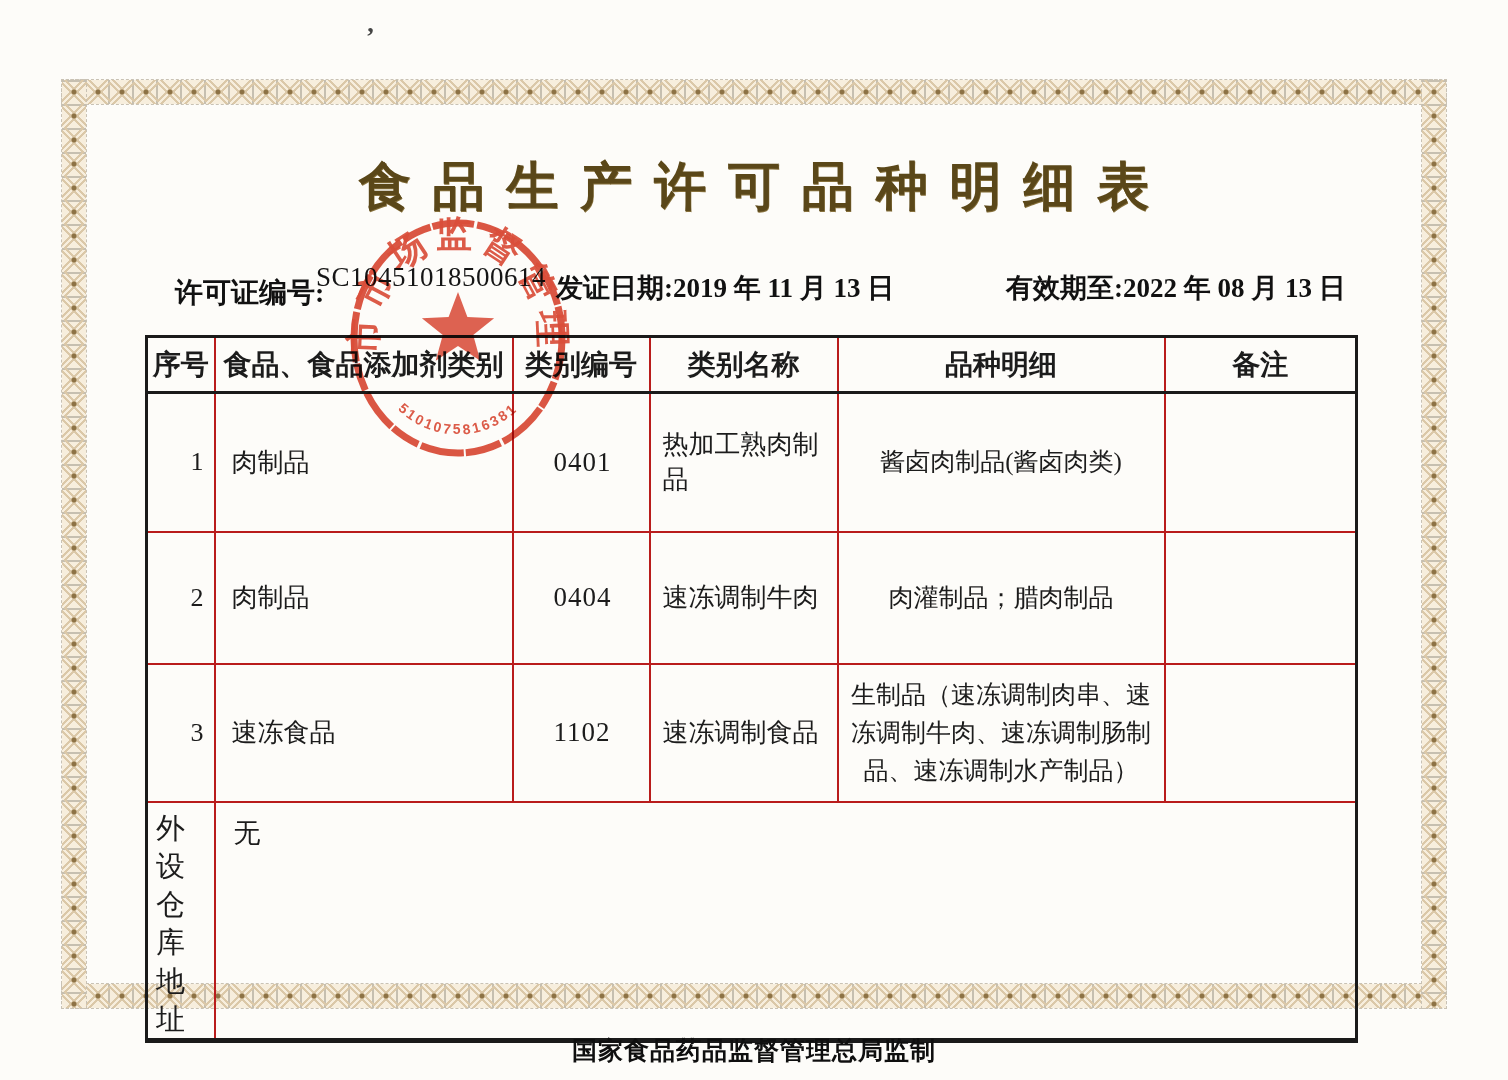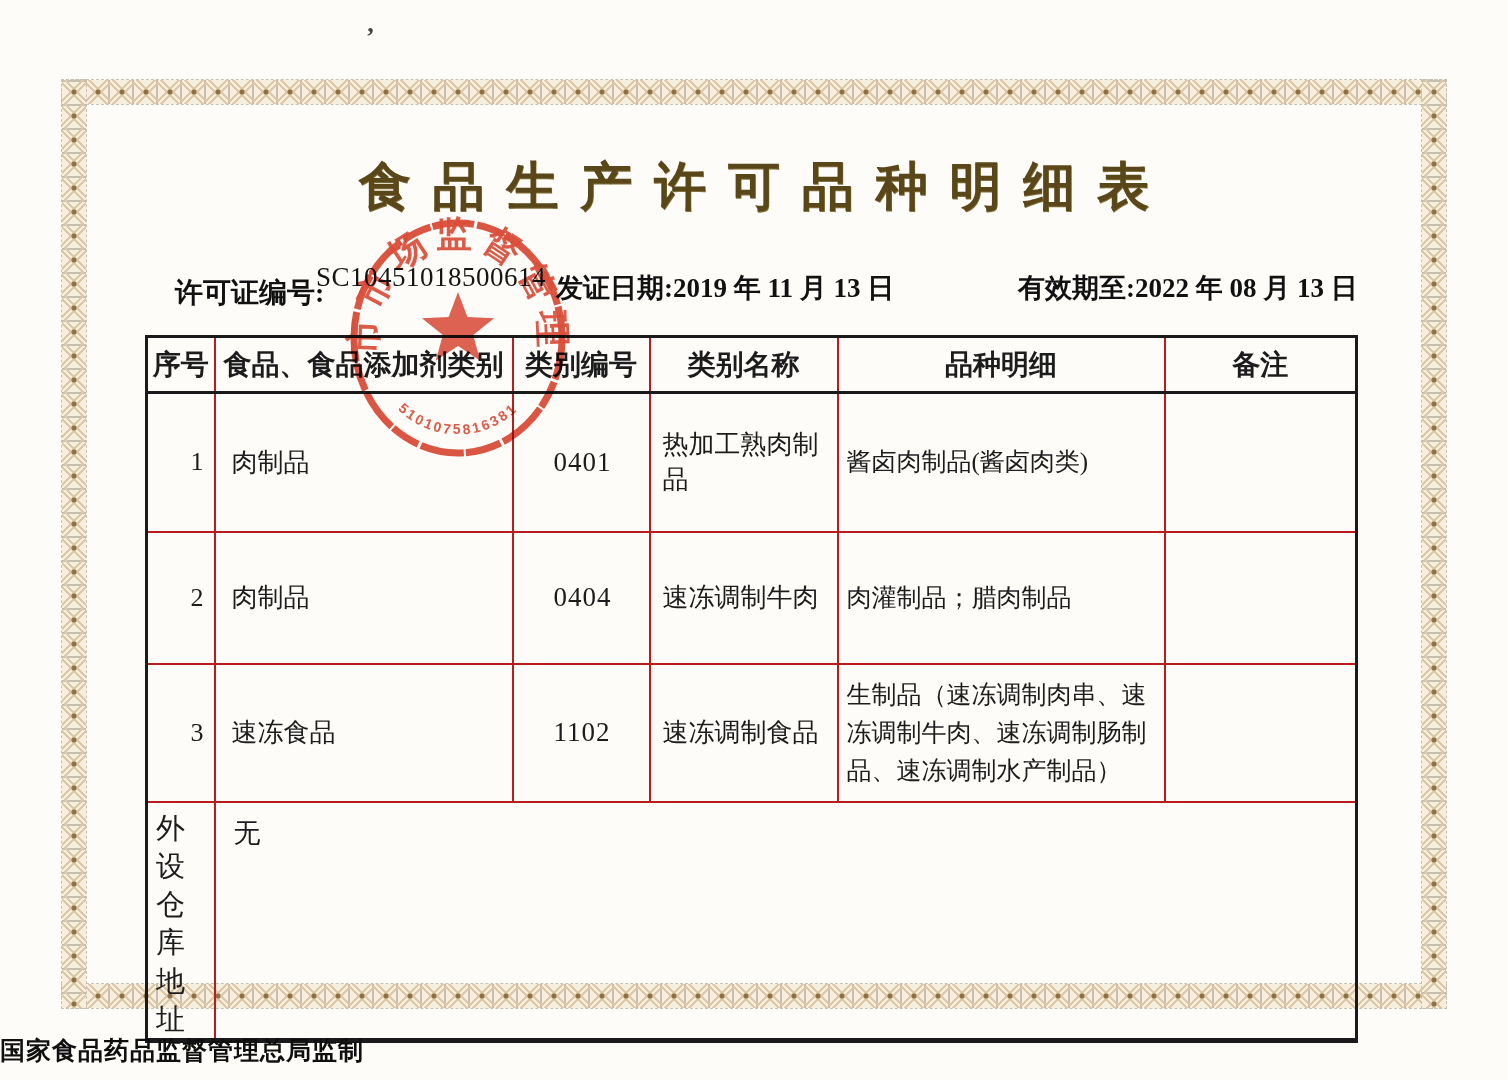--- a/index.html
+++ b/index.html
@@ -56,21 +56,21 @@
   .info-number{
     position:absolute;left:316px;top:262px;
     font-size:27px;color:#151515;letter-spacing:0.5px;
   }
   .info-issue{
     position:absolute;left:556px;top:270px;
     font-size:27px;font-weight:600;color:#111;
   }
   .info-valid{
     position:absolute;left:1006px;top:270px;
-    font-size:27px;font-weight:600;color:#111;margin-left:12px;
+    font-size:27px;font-weight:600;color:#111;
   }
   .stray{
     position:absolute;left:366px;top:22px;
     font-size:26px;color:#444;font-weight:bold;
   }
 
   
   table.lic{
     position:absolute;left:145px;top:335px;
     border-collapse:collapse;table-layout:fixed;
@@ -85,37 +85,37 @@
   table.lic{border:3px solid #1a1a1a;border-bottom:5px solid #1a1a1a;}
   tr.hdr th{
     font-size:28px;font-weight:bold;text-align:center;
     border-bottom:3px solid #1a1a1a;
     padding:0;
   }
   td.seq{text-align:right;padding-right:10px;font-size:26px;vertical-align:middle;}
   td.cat{text-align:left;padding-left:16px;font-size:26px;vertical-align:middle;}
   td.code{text-align:left;padding-left:40px;font-size:27px;vertical-align:middle;letter-spacing:1px;}
   td.name{text-align:left;padding-left:12px;font-size:26px;vertical-align:middle;margin-left:36px;}
-  td.detail{text-align:left;padding:6px 8px;font-size:25px;vertical-align:middle;line-height:1.52;}
+  td.detail{text-align:center;padding:6px 8px;font-size:25px;vertical-align:middle;line-height:1.52;}
   td.remark{vertical-align:middle;}
   th.wh-label{
     font-size:29px;font-weight:bold;text-align:left;
     padding:6px 2px 0 8px;line-height:1.32;vertical-align:top;
     border-top:4px solid #1a1a1a;
   }
   td.wh-value{
     vertical-align:top;text-align:left;
     padding:12px 0 0 18px;font-size:27px;
     border-top:4px solid #1a1a1a;
   }
 
   
   .doc-footer{
     position:absolute;left:0;top:1034px;width:1508px;
-    font-size:25px;font-weight:bold;color:#0f0f0f;
+    text-align:center;font-size:25px;font-weight:bold;color:#0f0f0f;
     letter-spacing:1px;
   }
 
   
   .stamp{
     position:absolute;left:330px;top:200px;width:270px;height:270px;
     mix-blend-mode:multiply;opacity:0.93;
     pointer-events:none;
   }
 </style>

